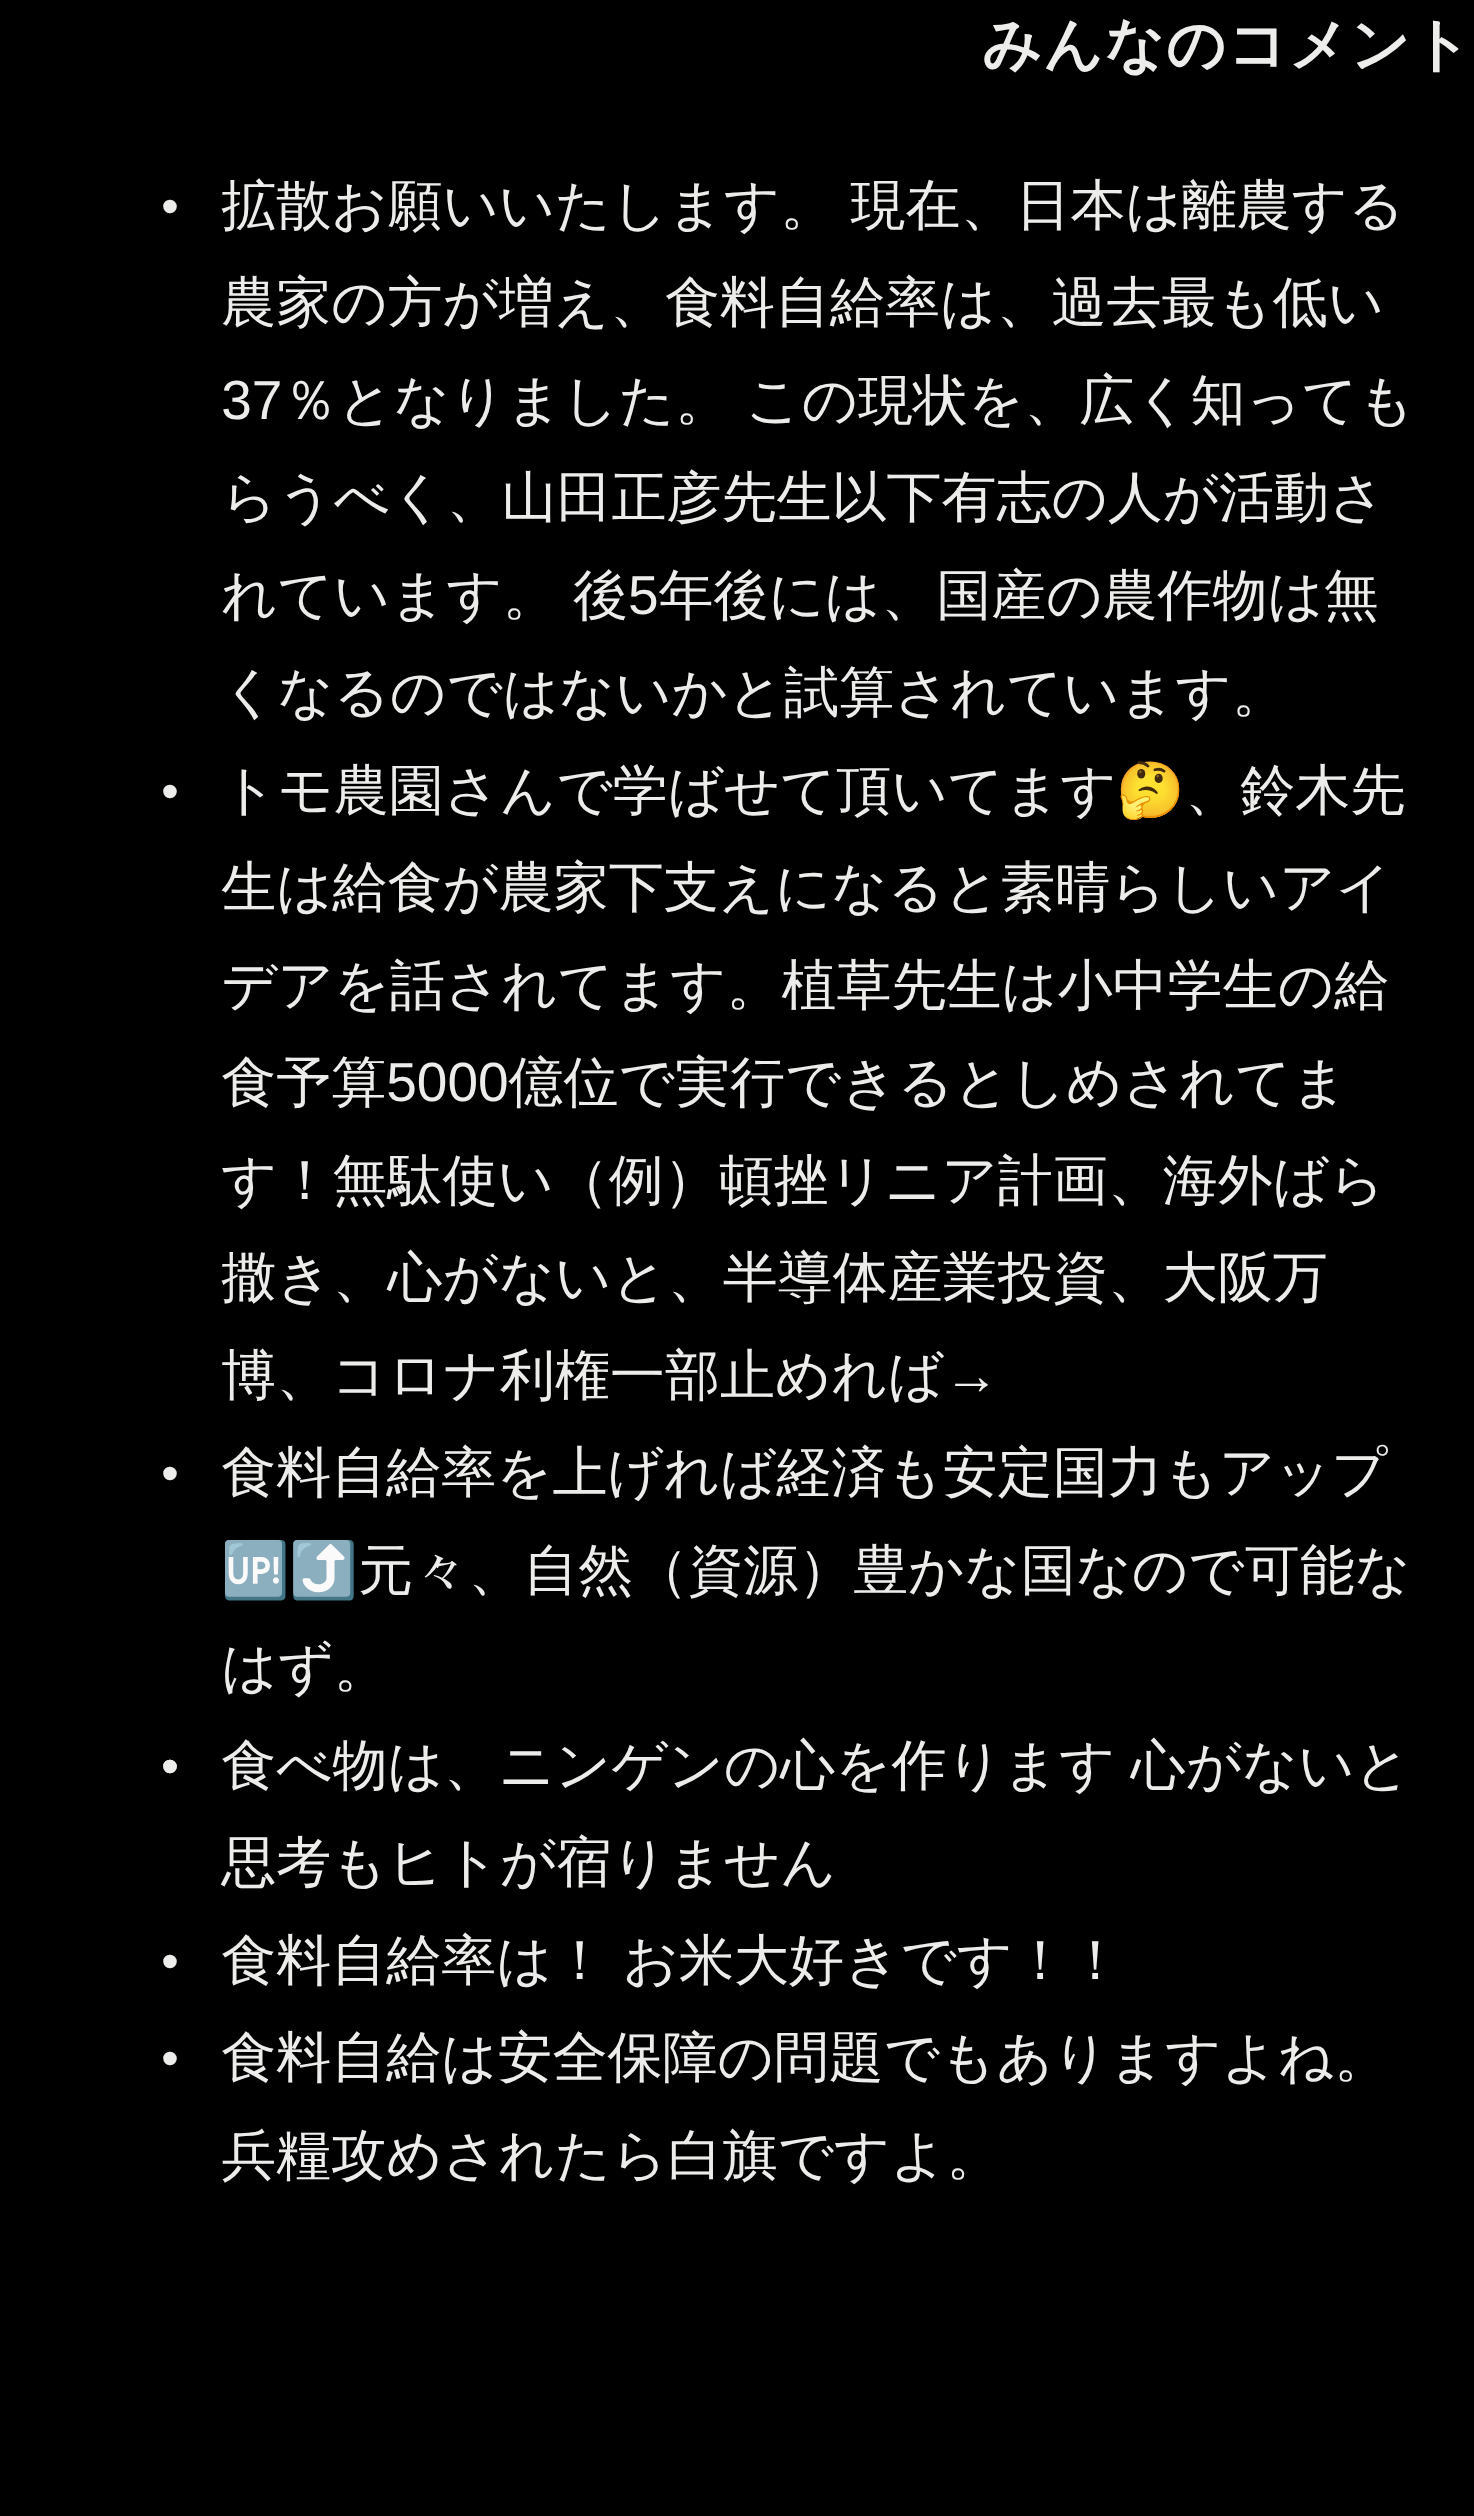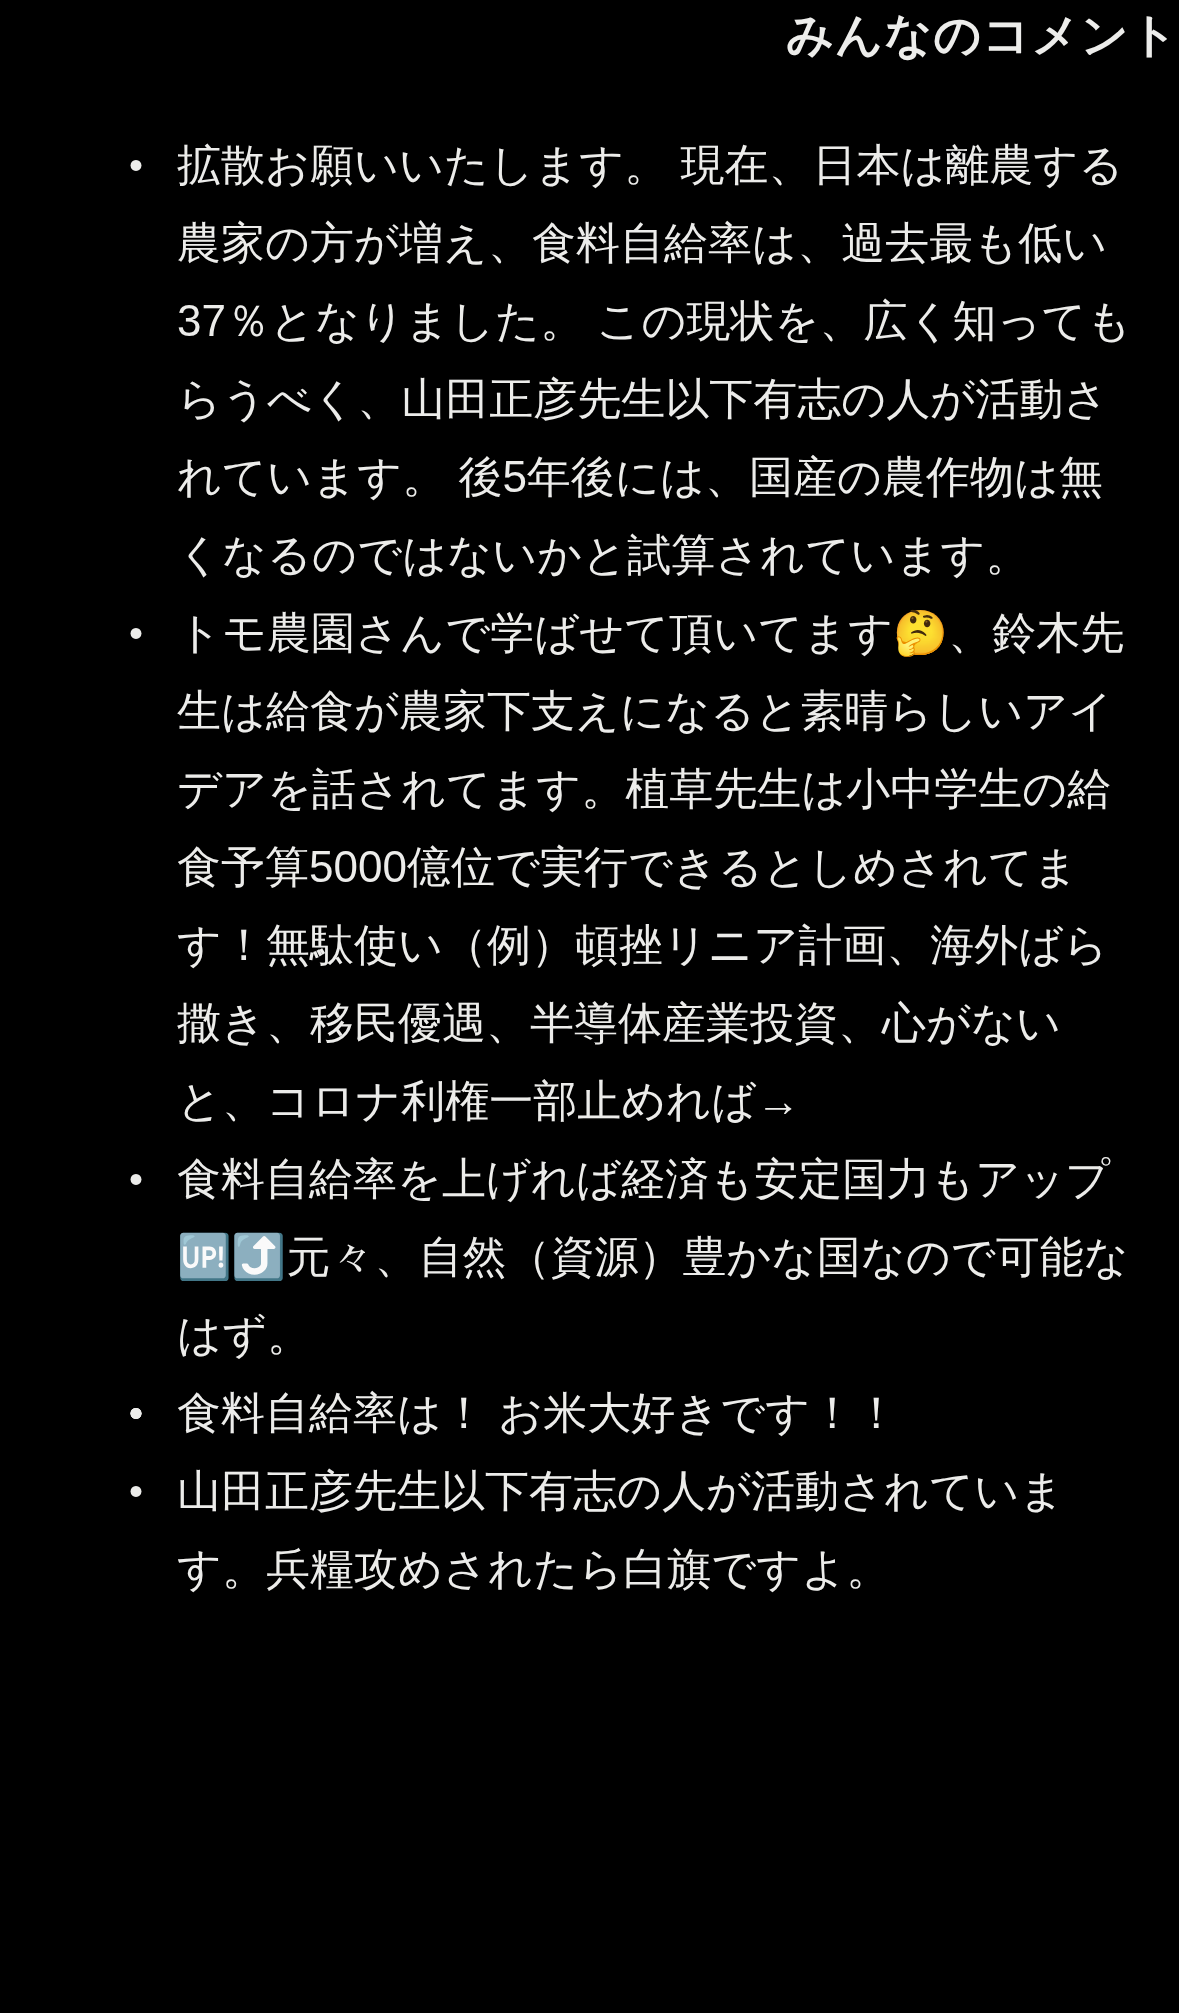--- a/index.html
+++ b/index.html
@@ -53,33 +53,34 @@
 
 <h1 class="page-title">みんなのコメント</h1>
 
 <ul class="comment-list">
   <li class="comment-item">
     <span class="bullet">•</span>
     <span>拡散お願いいたします。 現在、日本は離農する農家の方が増え、食料自給率は、過去最も低い37％となりました。 この現状を、広く知ってもらうべく、山田正彦先生以下有志の人が活動されています。 後5年後には、国産の農作物は無くなるのではないかと試算されています。</span>
   </li>
   <li class="comment-item">
     <span class="bullet">•</span>
-    <span>トモ農園さんで学ばせて頂いてます🤔、鈴木先生は給食が農家下支えになると素晴らしいアイデアを話されてます。植草先生は小中学生の給食予算5000億位で実行できるとしめされてます！無駄使い（例）頓挫リニア計画、海外ばら撒き、移民優遇、半導体産業投資、心がないと、コロナ利権一部止めれば→</span>
+    <span>トモ農園さんで学ばせて頂いてます🤔、鈴木先生は給食が農家下支えになると素晴らしいアイデアを話されてます。植草先生は小中学生の給食予算5000億位で実行できるとしめされてます！無駄使い（例）頓挫リニア計画、海外ばら撒き、心がないと、半導体産業投資、大阪万博、コロナ利権一部止めれば→</span>
   </li>
   <li class="comment-item">
     <span class="bullet">•</span>
     <span>食料自給率を上げれば経済も安定国力もアップ🆙⤴️元々、自然（資源）豊かな国なので可能なはず。</span>
   </li>
   <li class="comment-item">
     <span class="bullet">•</span>
   </li>
   <li class="comment-item">
     <span class="bullet">•</span>
+    <span>食べ物は、ニンゲンの心を作ります 心がないと 思考もヒトが宿りません</span>
   </li>
   <li class="comment-item">
     <span class="bullet">•</span>
     <span>食料自給率は！ お米大好きです！！</span>
   </li>
   <li class="comment-item">
     <span class="bullet">•</span>
-    <span>山田正彦先生以下有志の人が活動されています。兵糧攻めされたら白旗ですよ。</span>
+    <span>食料自給は安全保障の問題でもありますよね。兵糧攻めされたら白旗ですよ。</span>
   </li>
 </ul>
 
 </body></html>

